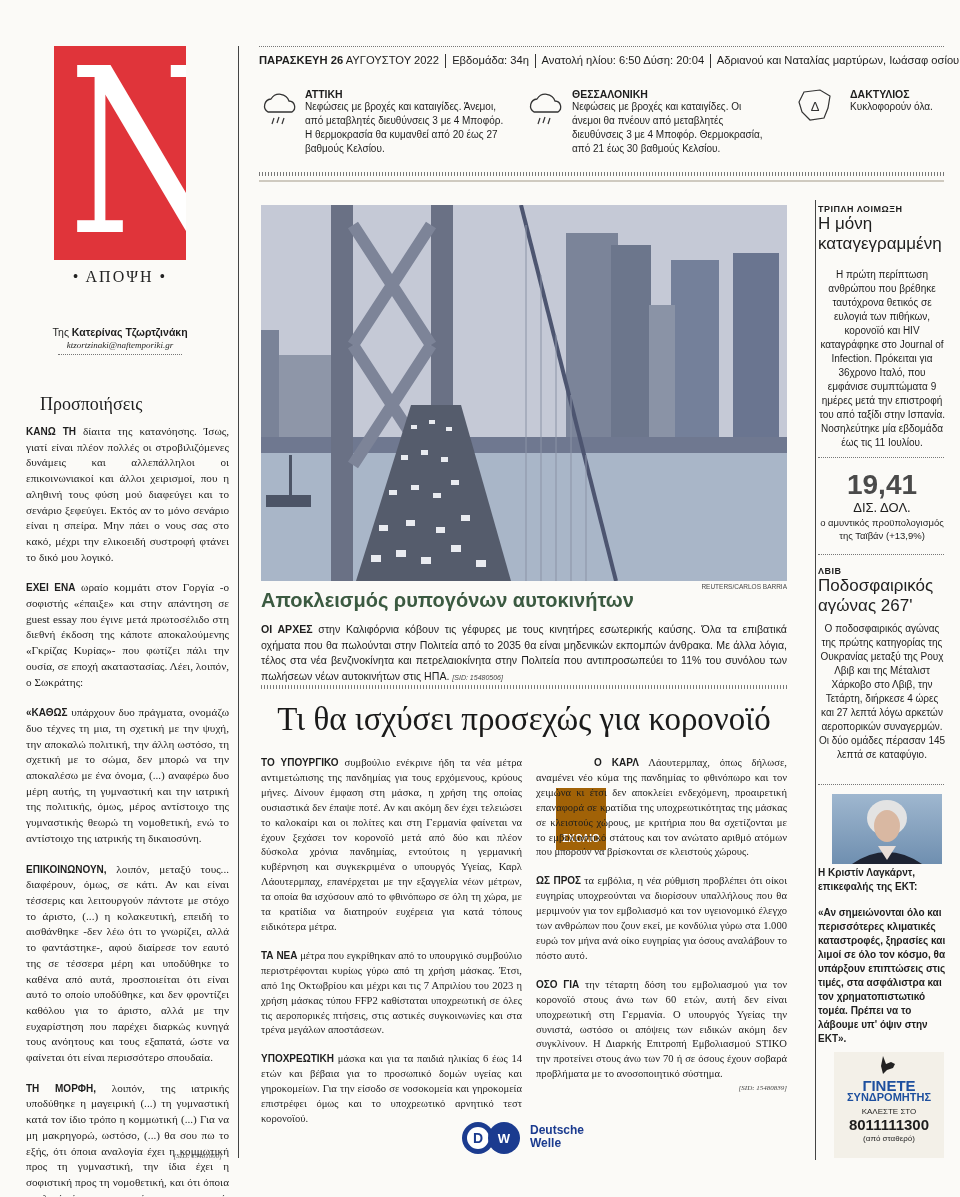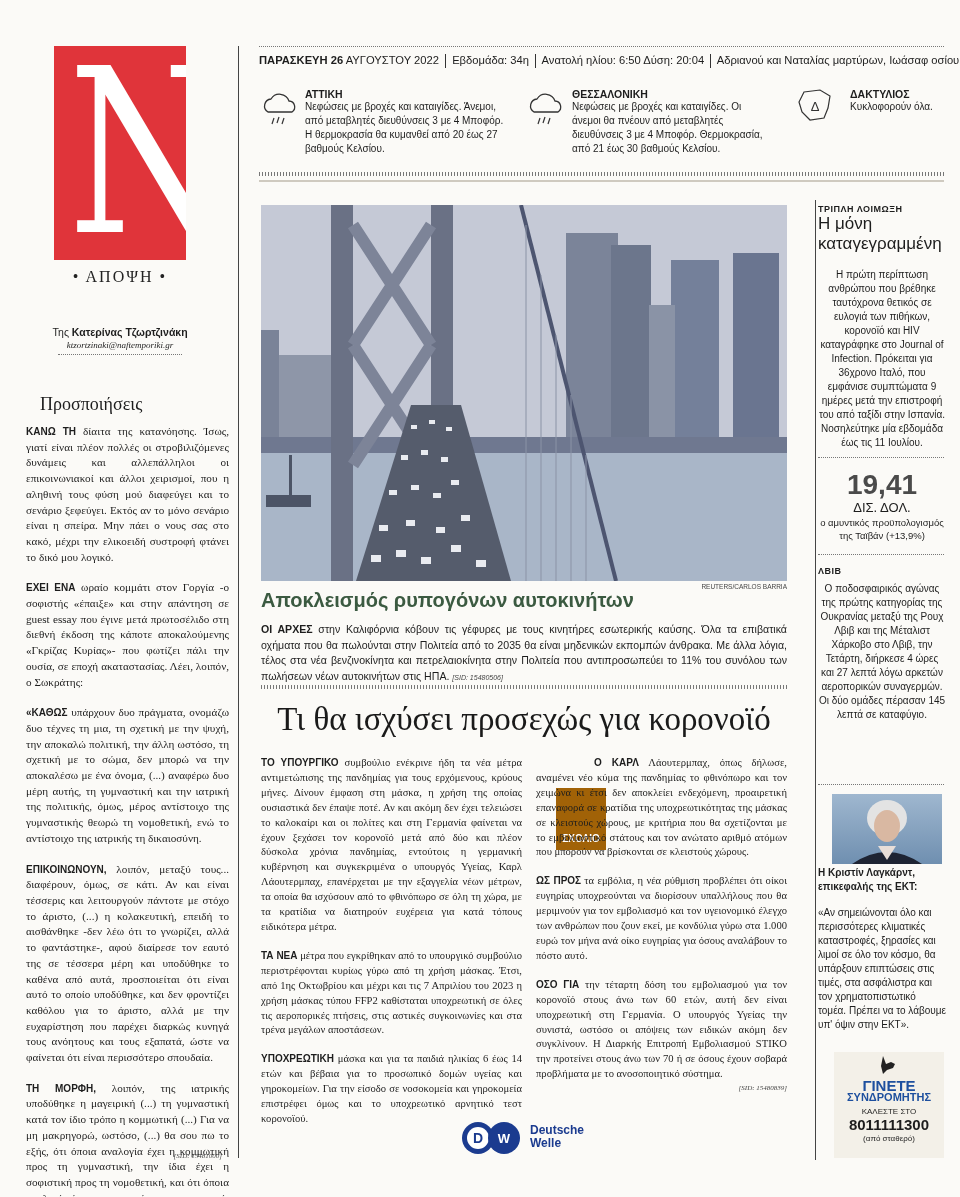--- a/index.html
+++ b/index.html
@@ -237,35 +237,36 @@
 
 <div class="abs rside" style="top:470px; text-align:center;">
   <div style="font-size:28px; font-weight:bold; color:#4a4a4a; line-height:30px;">19,41</div>
   <div style="font-size:13px; line-height:16px;">ΔΙΣ. ΔΟΛ.</div>
   <div class="rbody" style="font-size:9.5px; line-height:13px;">ο αμυντικός προϋπολογισμός της Ταϊβάν (+13,9%)</div>
 </div>
 <div class="abs dot-rule" style="left:818px; top:554px; width:126px;"></div>
 
 <div class="abs rside" style="top:566px;">
   <div class="kicker">ΛΒΙΒ</div>
+  <div class="rhead">Ποδοσφαιρικός αγώνας 267'</div>
   <div class="rbody" style="margin-top:6px; text-align:center;">Ο ποδοσφαιρικός αγώνας της πρώτης κατηγορίας της Ουκρανίας μεταξύ της Ρουχ Λβιβ και της Μέταλιστ Χάρκοβο στο Λβιβ, την Τετάρτη, διήρκεσε 4 ώρες και 27 λεπτά λόγω αρκετών αεροπορικών συναγερμών. Οι δύο ομάδες πέρασαν 145 λεπτά σε καταφύγιο.</div>
 </div>
 <div class="abs dot-rule" style="left:818px; top:784px; width:126px;"></div>
 
 <div class="abs" style="left:832px; top:794px; width:110px; height:70px; background:linear-gradient(180deg,#9fb7cf,#6f8fb0); overflow:hidden;">
   <svg width="110" height="70" viewBox="0 0 110 70">
     <ellipse cx="55" cy="24" rx="20" ry="18" fill="#e3e3e3"></ellipse>
     <ellipse cx="55" cy="32" rx="13" ry="16" fill="#d9b8a2"></ellipse>
     <path d="M20 70 Q55 46 90 70 Z" fill="#1e2433"></path>
     <path d="M46 52 L55 66 L64 52 Z" fill="#e8ded8"></path>
   </svg>
 </div>
 <div class="abs rside" style="top:866px;">
   <div class="rbody" style="font-weight:bold;">Η Κριστίν Λαγκάρντ, επικεφαλής της ΕΚΤ:</div>
-  <div class="rbody" style="margin-top:12px;">«Αν σημειώνονται όλο και περισσότερες κλιματικές καταστροφές, ξηρασίες και λιμοί σε όλο τον κόσμο, θα υπάρξουν επιπτώσεις στις τιμές, στα ασφάλιστρα και τον χρηματοπιστωτικό τομέα. Πρέπει να το λάβουμε υπ' όψιν στην ΕΚΤ».</div>
+  <div class="rbody" style="margin-top:12px;font-weight:bold;">«Αν σημειώνονται όλο και περισσότερες κλιματικές καταστροφές, ξηρασίες και λιμοί σε όλο τον κόσμο, θα υπάρξουν επιπτώσεις στις τιμές, στα ασφάλιστρα και τον χρηματοπιστωτικό τομέα. Πρέπει να το λάβουμε υπ' όψιν στην ΕΚΤ».</div>
 </div>
 
 <div class="abs ad-box">
   <svg width="24" height="22" viewBox="0 0 24 22" style="margin-top:2px;">
       <path d="M6 2 L9 10 L14 8 L18 10 L16 14 L10 16 L6 20 L4 12 Z" fill="#222"></path>
     </svg>
   <div class="sans" style="color:#1d4f9e; font-weight:bold; font-size:15px; line-height:11px;">ΓΙΝΕΤΕ</div>
   <div class="sans" style="color:#1d4f9e; font-weight:bold; font-size:11px; line-height:12px;">ΣΥΝΔΡΟΜΗΤΗΣ</div>
   <div class="sans" style="font-size:8px; margin-top:4px;">ΚΑΛΕΣΤΕ ΣΤΟ</div>
   <div class="sans" style="font-size:15px; font-weight:bold; line-height:18px;">8011111300</div>

